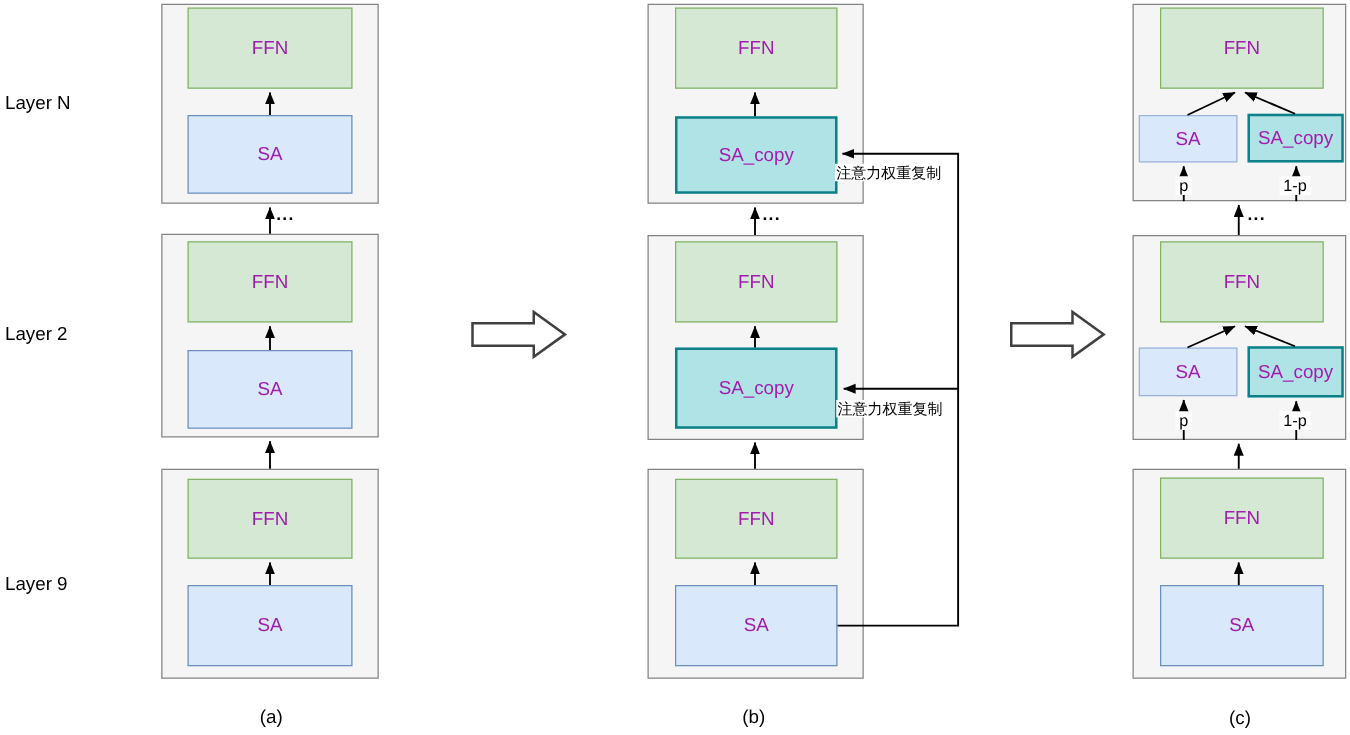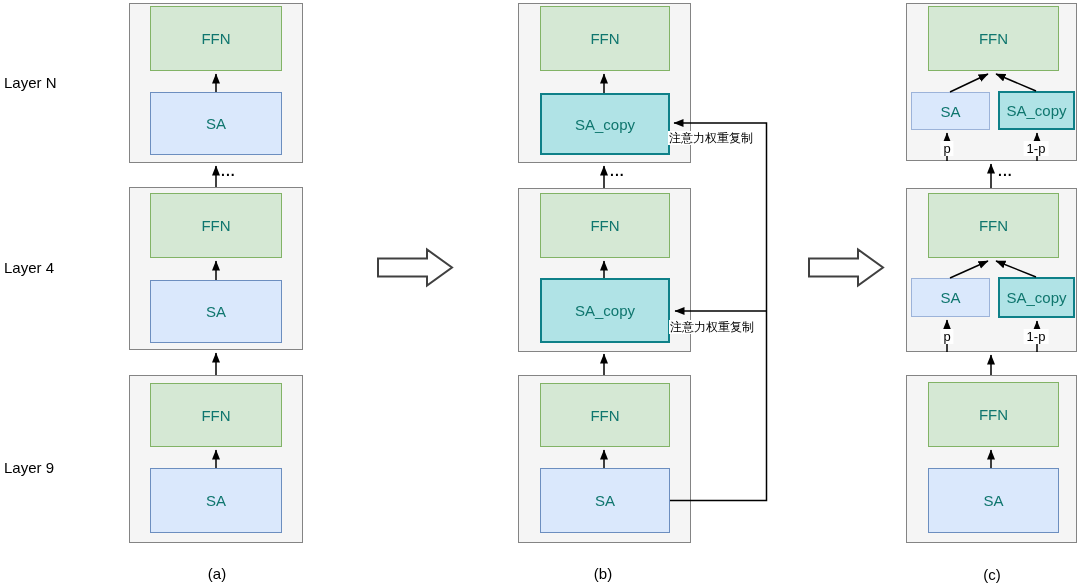--- a/index.html
+++ b/index.html
@@ -6,21 +6,21 @@
   #canvas{
     position:relative;width:1080px;height:588px;background:#fff;overflow:hidden;
     font-family:"Liberation Sans", sans-serif;
   }
   .panel{
     position:absolute;background:var(--panel_fill,#f5f5f5);
     border:1px solid var(--panel_stroke,#808080);box-sizing:border-box;
   }
   .blk{
     position:absolute;display:flex;align-items:center;justify-content:center;
-    font-size:15px;color:#0f766e;box-sizing:border-box;z-index:2;
+    font-size:15px;color:#a21caf;box-sizing:border-box;z-index:2;
   }
   .g{background:var(--green_fill,#d5e8d4);border:1px solid var(--green_stroke,#82b366);}
   .b{background:var(--blue_fill,#dae8fc);border:1px solid var(--blue_stroke,#6c8ebf);}
   .bl{background:var(--blue_fill,#dae8fc);border:1px solid var(--blue_stroke_light,#9cb3d9);}
   .t{background:var(--teal_fill,#b0e3e6);border:2px solid var(--teal_stroke,#0e8088);}
   #overlay{position:absolute;left:0;top:0;z-index:3;}
   .lbl{position:absolute;font-size:15px;color:#000;white-space:nowrap;z-index:4;}
   .cap{transform:translateX(-50%);}
   .dots{font-size:14px;font-weight:700;letter-spacing:1px;}
   .ann{font-size:12px;background:#fff;padding:0 1px;line-height:14px;}
@@ -110,21 +110,21 @@
       <line class="cline" x1="1037" y1="352" x2="1037" y2="321" marker-end="url(#ah)"></line>
     </g>
 
     <g>
       <polygon class="hollow" points="378,258.5 427,258.5 427,249.5 452,267.5 427,285.5 427,276.5 378,276.5"></polygon>
       <polygon class="hollow" points="809,258.5 858,258.5 858,249.5 883,267.5 858,285.5 858,276.5 809,276.5"></polygon>
     </g>
   </svg>
 
   <div class="lbl" style="left:4px;top:74px">Layer N</div>
-  <div class="lbl" style="left:4px;top:259px">Layer 4</div>
+  <div class="lbl" style="left:4px;top:259px">Layer 2</div>
   <div class="lbl" style="left:4px;top:459px">Layer 9</div>
 
   <div class="lbl cap" style="left:217px;top:565px">(a)</div>
   <div class="lbl cap" style="left:603px;top:565px">(b)</div>
   <div class="lbl cap" style="left:992px;top:566px">(c)</div>
 
   <div class="lbl dots" style="left:221px;top:163px">...</div>
   <div class="lbl dots" style="left:610px;top:163px">...</div>
   <div class="lbl dots" style="left:998px;top:163px">...</div>
 

